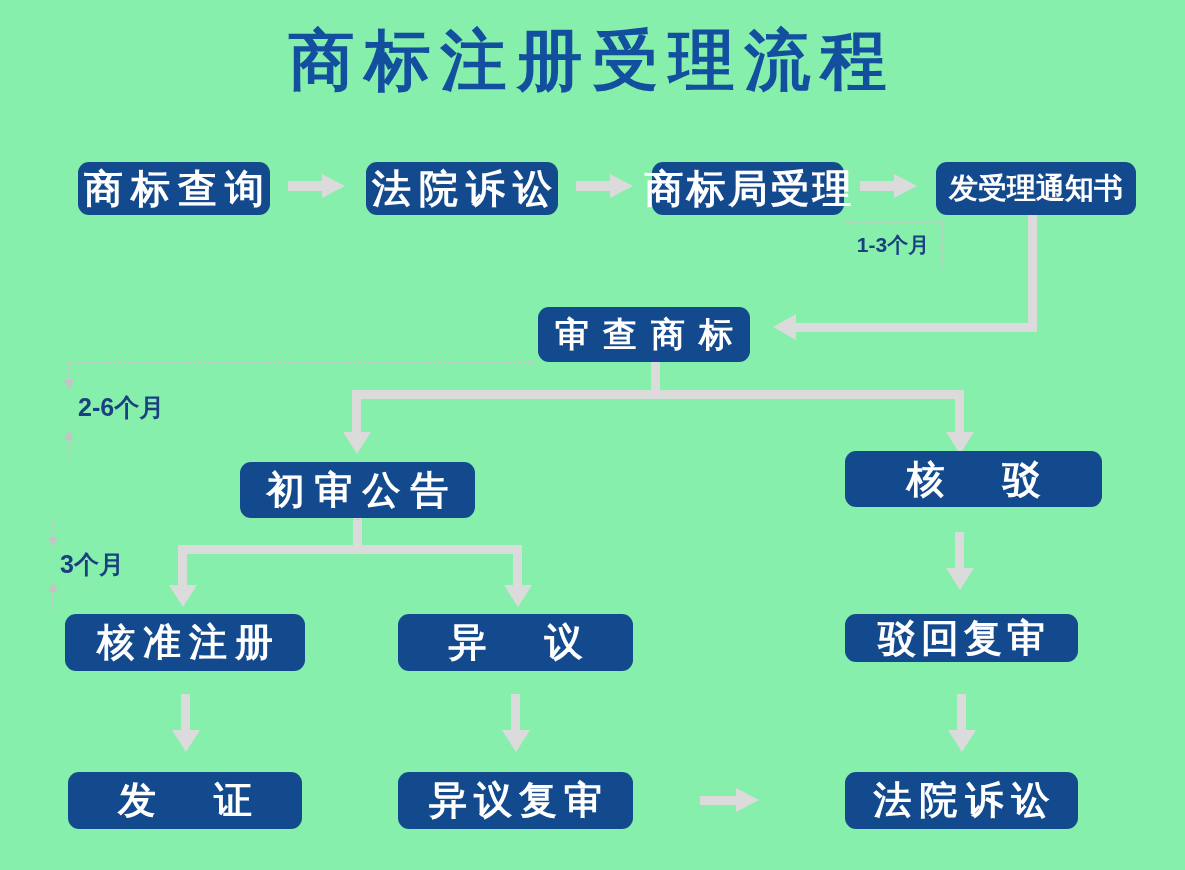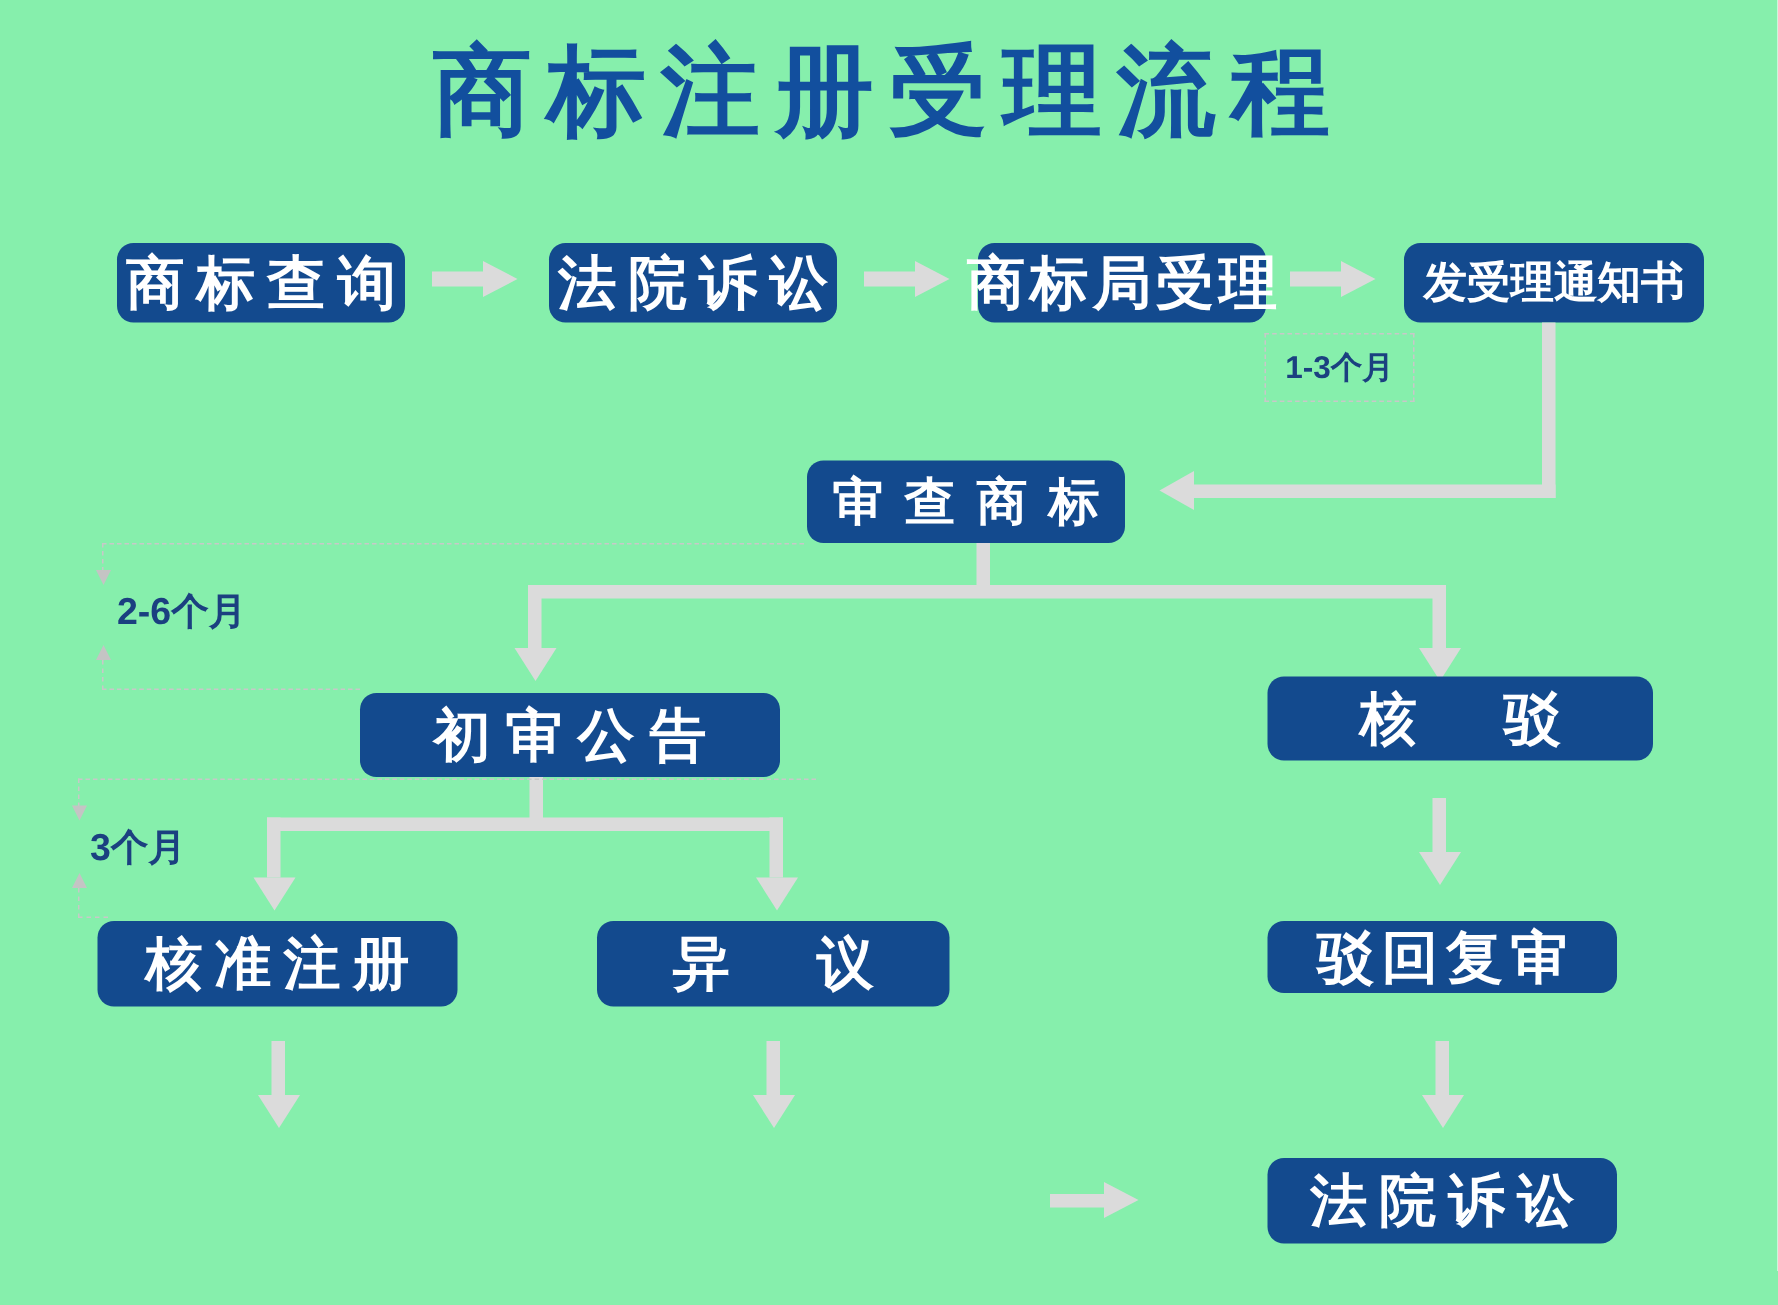--- a/index.html
+++ b/index.html
@@ -19,21 +19,21 @@
   .sp8{letter-spacing:8px;margin-right:-8px}
   .sp10{letter-spacing:10px;margin-right:-10px}
   .sp14{letter-spacing:14px;margin-right:-14px}
   .spw{letter-spacing:58px;margin-right:-58px}
   
   .pn1{left:78px;top:162px;width:192px;height:53px}
   .pn2{left:366px;top:162px;width:192px;height:53px}
   .pn3{left:652px;top:162px;width:192px;height:53px}
   .pn4{left:936px;top:162px;width:200px;height:53px}
   .pn5{left:538px;top:307px;width:212px;height:55px}
-  .pn6{left:240px;top:462px;width:280px;height:56px}
+  .pn6{left:240px;top:462px;width:235px;height:56px}
   .pn7{left:845px;top:451px;width:257px;height:56px}
   .pn8{left:65px;top:614px;width:240px;height:57px}
   .pn9{left:398px;top:614px;width:235px;height:57px}
   .pn10{left:845px;top:614px;width:233px;height:48px}
   .pn11{left:68px;top:772px;width:234px;height:57px}
   .pn12{left:398px;top:772px;width:235px;height:57px}
   .pn13{left:845px;top:772px;width:233px;height:57px}
   
   .bar{position:absolute;background:#dbdbdb;}
   .tri{position:absolute;width:0;height:0;}
@@ -179,20 +179,26 @@
   <div class="grp">
     <div class="bar" style="left:511px;top:694px;width:9px;height:36px"></div>
     <div class="tri tri-down" style="left:502px;top:730px"></div>
   </div>
   <div class="grp">
     <div class="bar" style="left:957px;top:694px;width:9px;height:36px"></div>
     <div class="tri tri-down" style="left:948px;top:730px"></div>
   </div>
 
   
+  <div class="node pn11">
+    <span class="t f38 spw">发证</span>
+  </div>
+  <div class="node pn12">
+    <span class="t f38 sp7">异议复审</span>
+  </div>
   <div class="node pn13">
     <span class="t f38 sp8">法院诉讼</span>
   </div>
 
   
   <div class="grp">
     <div class="bar" style="left:700px;top:796px;width:36px;height:9px"></div>
     <div class="tri tri-right" style="left:736px;top:788px"></div>
   </div>
 

